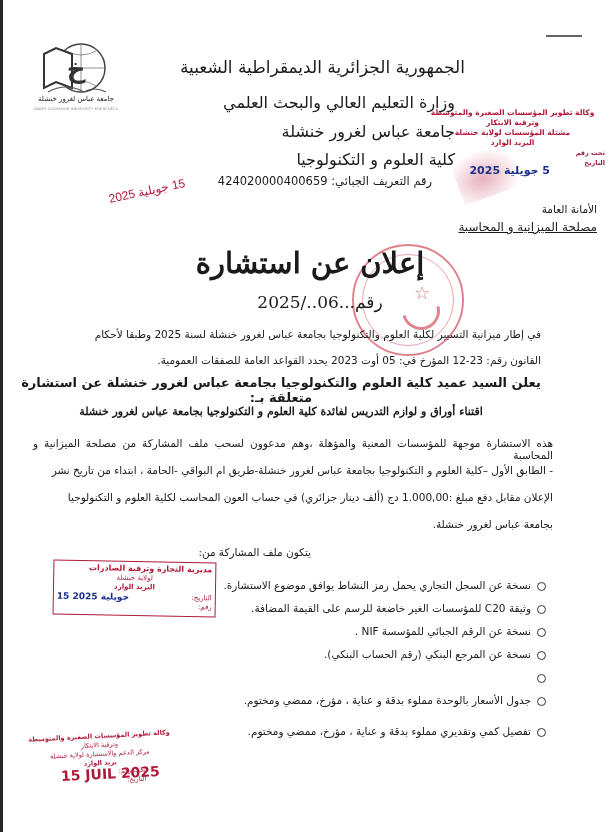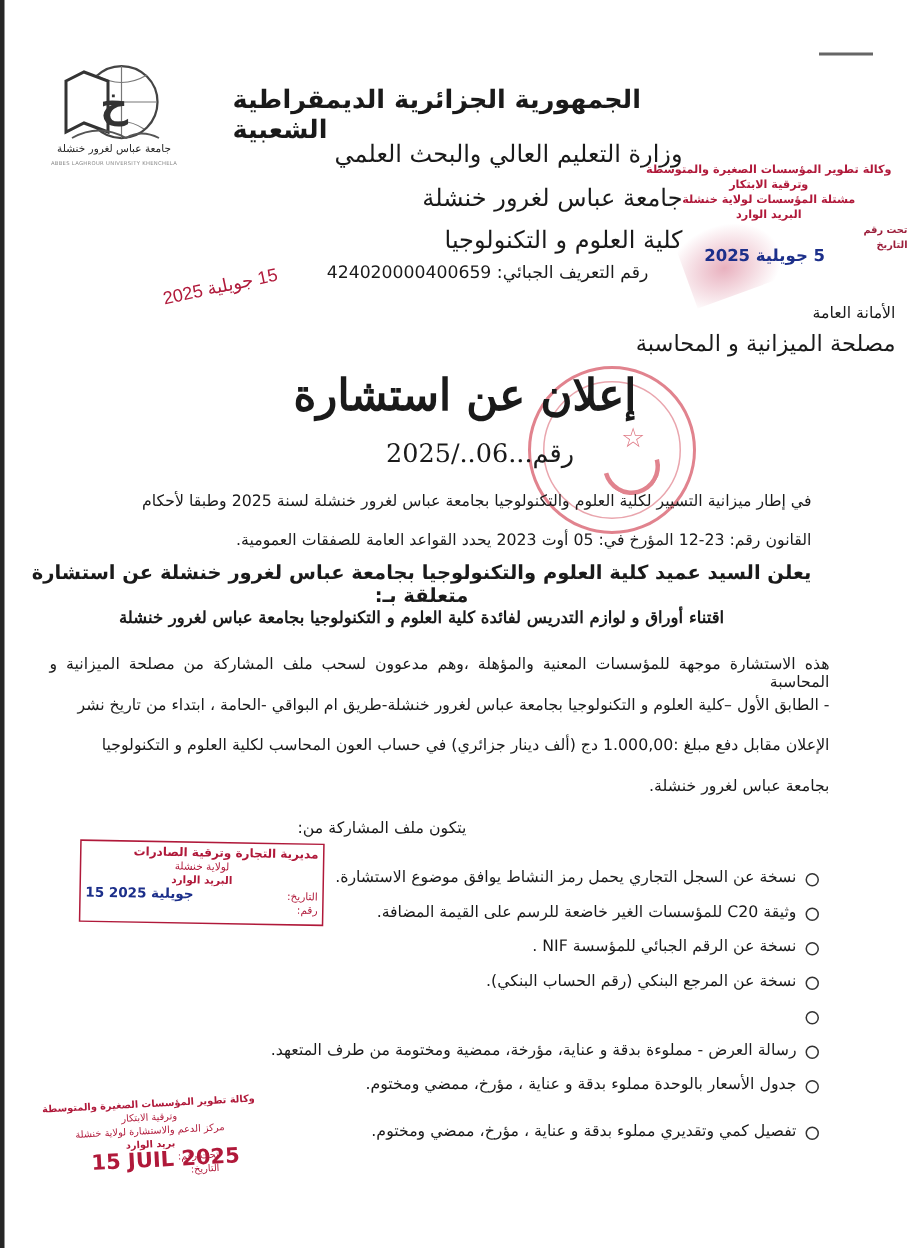--- a/index.html
+++ b/index.html
@@ -11,35 +11,35 @@
   .top-mark { position:absolute; left:546px; top:35px; width:36px; height:2px; background:#666; }
   .abs { position:absolute; }
   .rtl { direction:rtl; unicode-bidi:plaintext; }
 
   
   .logo { position:absolute; left:36px; top:40px; width:80px; height:80px; }
   .logo-caption { position:absolute; left:28px; top:95px; width:96px; font-size:7px; text-align:center; direction:rtl; color:#222; }
   .logo-sub { position:absolute; left:30px; top:107px; width:92px; font-size:3.5px; text-align:center; color:#888; letter-spacing:0.2px; }
 
   
-  .republic { left:155px; top:57px; width:310px; font-size:17px; font-weight:bold; text-align:left; }
+  .republic { left:155px; top:57px; width:310px; font-size:17px; font-weight:normal; text-align:right; }
   .h-line { font-size:16px; width:240px; }
   .ministry { left:215px; top:93px; }
   .university { left:215px; top:122px; }
   .faculty { left:215px; top:150px; }
   .nif { left:195px; top:174px; width:260px; font-size:11.5px; text-align:center; }
 
   
   .stamp-right { left:420px; top:108px; width:185px; color:#b0193a; font-size:7.5px; text-align:center; line-height:10px; font-weight:bold; }
   .stamp-right .dots { display:block; text-align:right; font-size:6.5px; color:#9b1d3a; }
   .stamp-right .date { color:#1c2f8a; font-size:11px; font-weight:bold; text-align:right; padding-right:55px; margin-top:-2px;}
   .stamp-right-smear { left:455px; top:148px; width:65px; height:48px; background:radial-gradient(ellipse at 40% 60%, rgba(190,30,70,.35), rgba(255,255,255,0) 70%); transform:rotate(-20deg); }
 
   .dept1 { right:14px; top:203px; font-size:10.5px; }
-  .dept2 { right:14px; top:220px; font-size:15px; }
+  .dept2 { right:14px; top:220px; font-size:12px;text-decoration:underline; }
 
   .date-stamp-left { left:108px; top:184px; color:#b0193a; font-size:12px; transform:rotate(-12deg); font-family:"Liberation Sans Narrow","Liberation Sans", sans-serif; }
 
   
   .title { left:150px; top:246px; width:320px; text-align:center; font-family:"DejaVu Serif", serif; font-size:29px; font-weight:bold; letter-spacing:1px; }
   .ref { left:210px; top:292px; width:220px; text-align:center; font-family:"DejaVu Serif", serif; font-size:17px; }
 
   
   .seal { left:352px; top:244px; width:112px; height:112px; border-radius:50%; border:2px solid rgba(200,30,50,.55); box-sizing:border-box; }
   .seal::before { content:""; position:absolute; inset:8px; border-radius:50%; border:1.5px solid rgba(200,30,50,.4); }
@@ -146,24 +146,20 @@
     </li>
   <li>
       <span class="bullet"></span>
       <span>نسخة عن المرجع البنكي (رقم الحساب البنكي).</span>
     </li>
   <li>
       <span class="bullet"></span>
     </li>
   <li>
       <span class="bullet"></span>
-      <span>رسالة العرض - مملوءة بدقة و عناية، مؤرخة، ممضية ومختومة من طرف المتعهد.</span>
-    </li>
-  <li>
-      <span class="bullet"></span>
       <span>جدول الأسعار بالوحدة مملوء بدقة و عناية ، مؤرخ، ممضي ومختوم.</span>
     </li>
   <li style="margin-top:8px">
       <span class="bullet"></span>
       <span>تفصيل كمي وتقديري مملوء بدقة و عناية ، مؤرخ، ممضي ومختوم.</span>
     </li>
 </ul>
 
 <div class="abs rect-stamp">
   <div class="r1">مديرية التجارة وترقية الصادرات</div>

